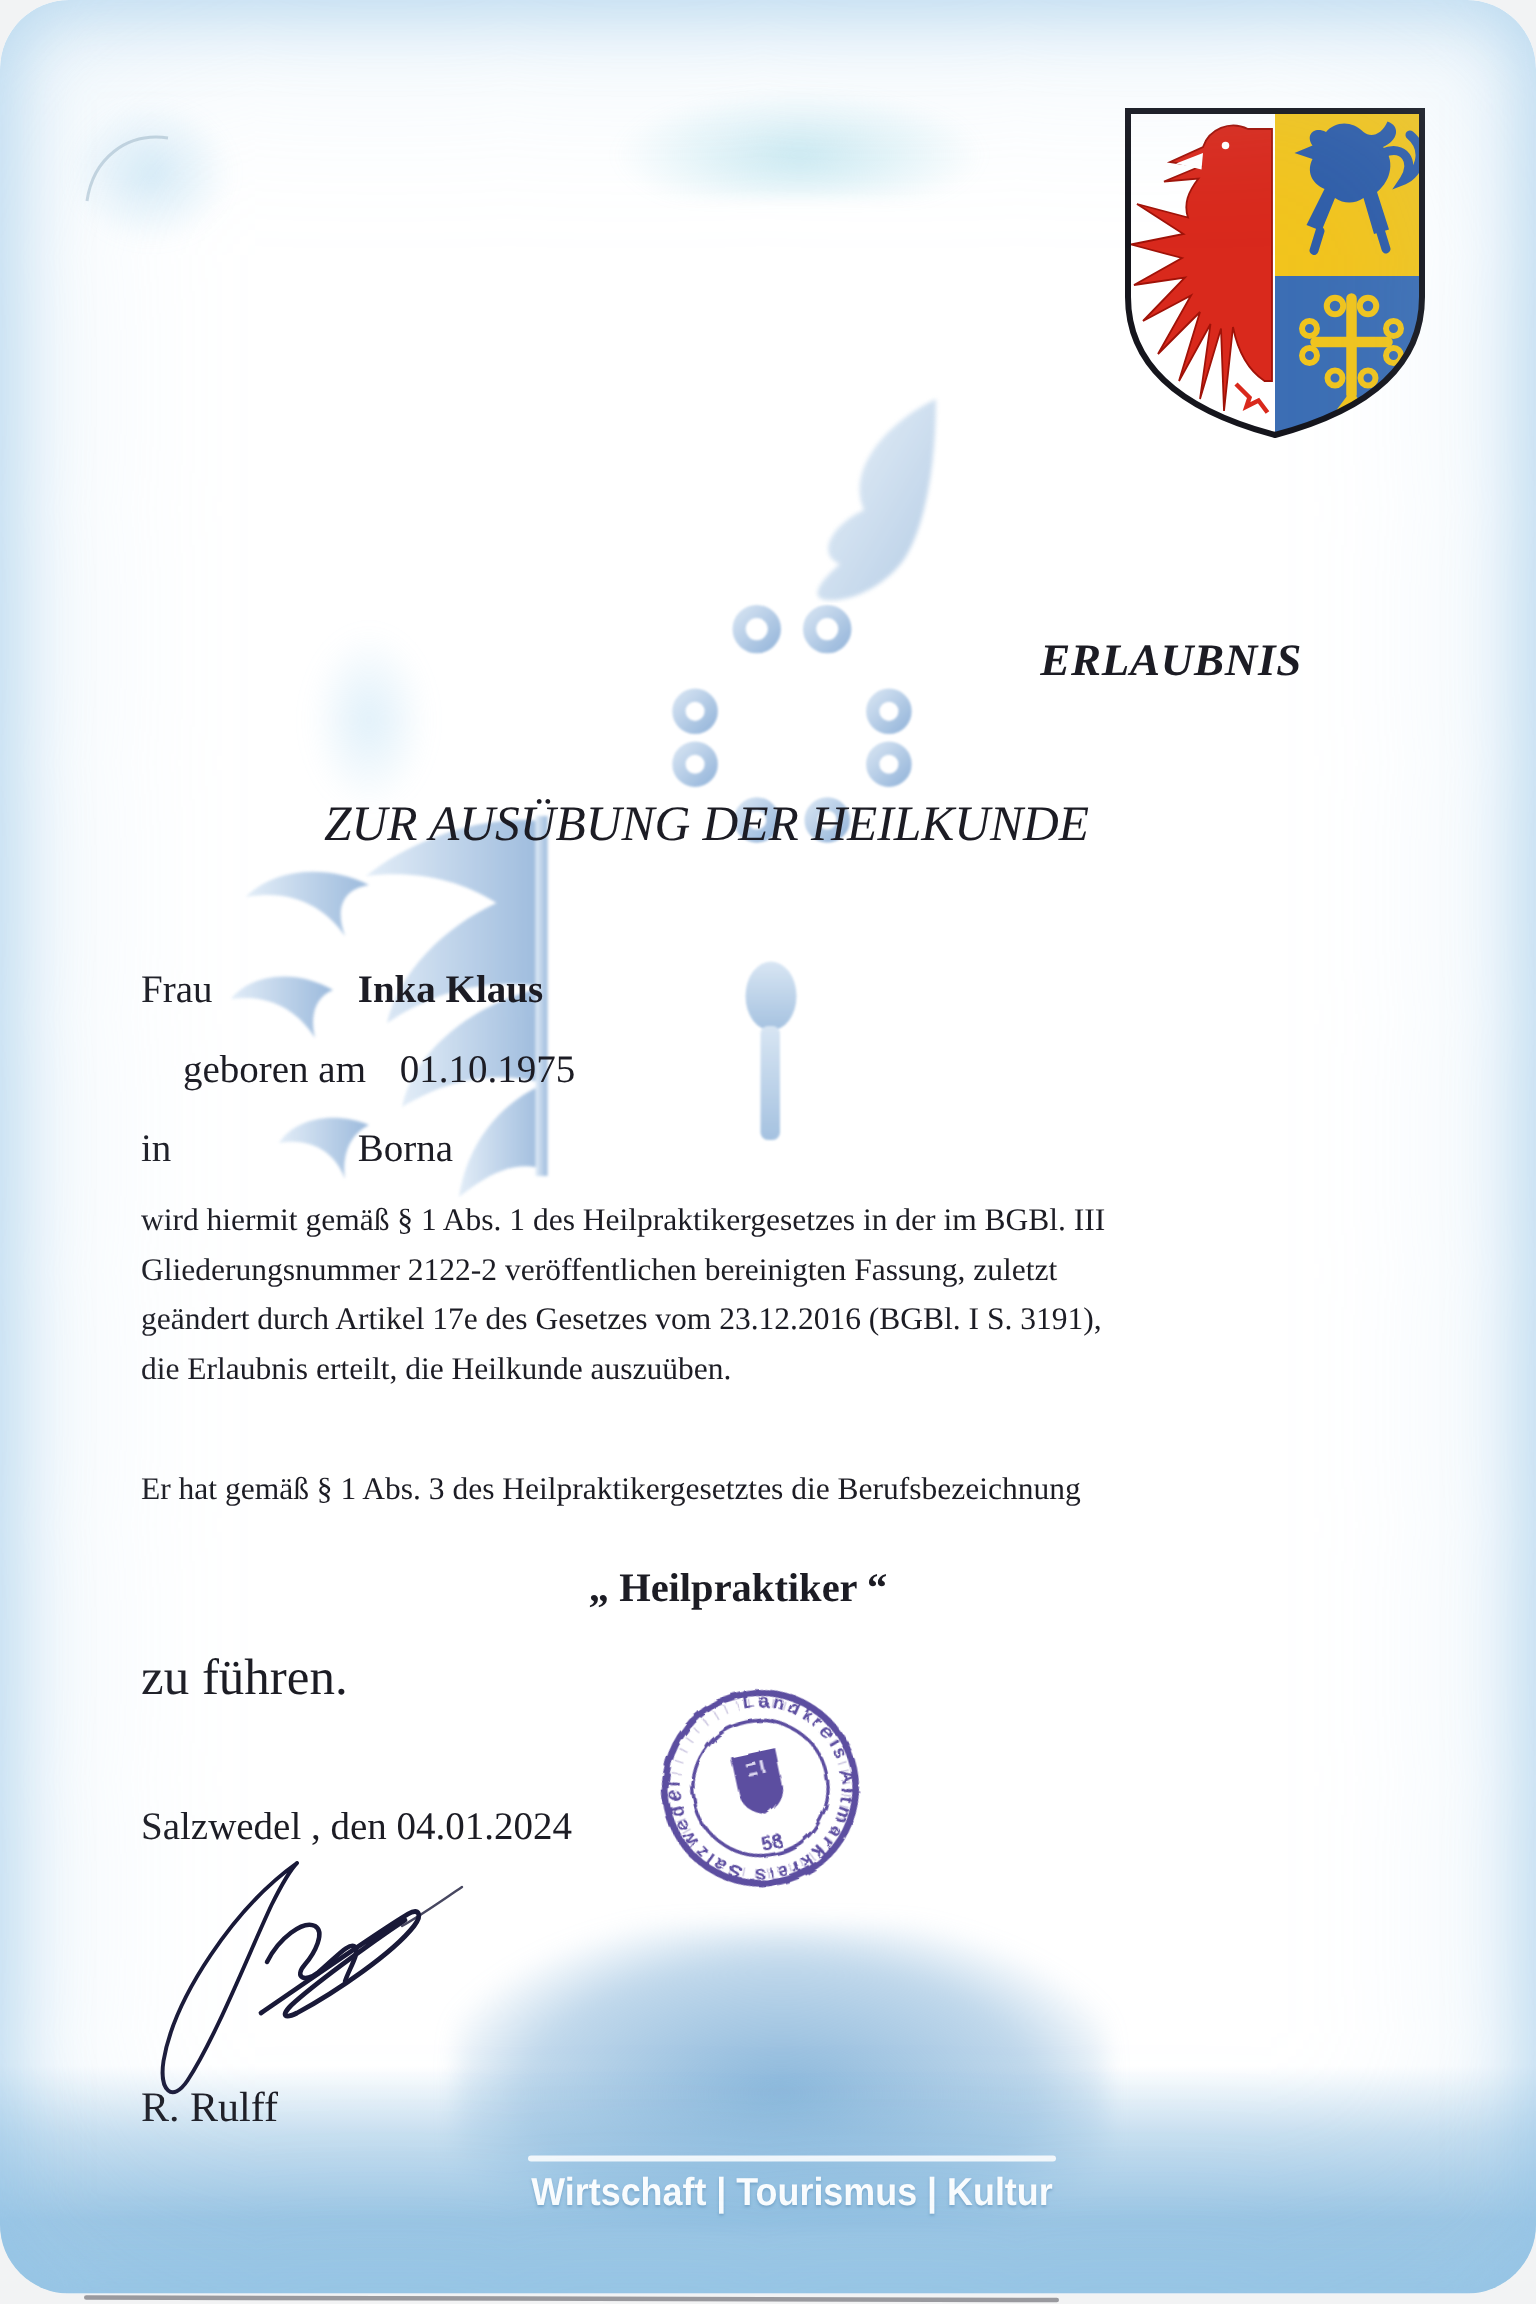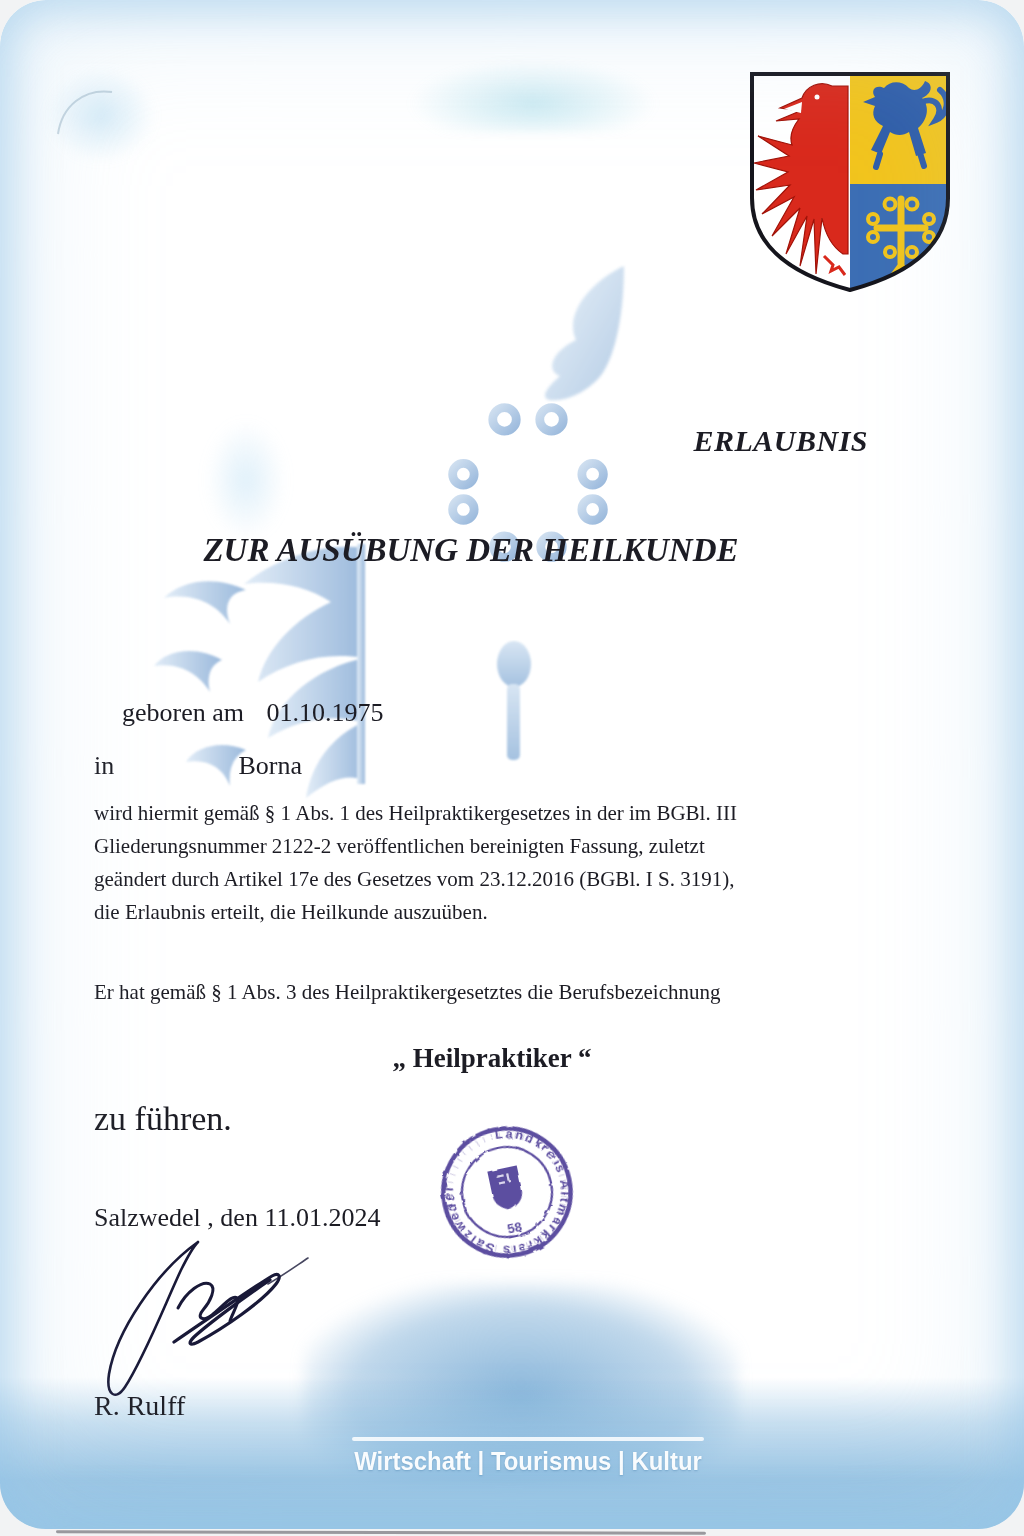--- a/index.html
+++ b/index.html
@@ -22,21 +22,21 @@
   .smudge-c { left:206px; top:420px; width:80px; height:120px; filter:blur(7px);
               background:radial-gradient(ellipse, rgba(150,205,238,.30), rgba(150,205,238,0) 70%); }
 
   .wm { position:absolute; z-index:1; pointer-events:none; }
 
   .arms { position:absolute; left:744px; top:66px; width:212px; height:232px; z-index:3; }
 
   .title { position:absolute; left:0; top:424px; width:868px; text-align:right; z-index:5;
            font-size:30px; font-weight:bold; font-style:italic; letter-spacing:.5px; }
   .subtitle { position:absolute; left:0; top:532px; width:942px; text-align:center; z-index:5;
-           font-size:33px; font-weight:bold; font-style:italic; }
+           font-size:33px; font-weight:normal; font-style:italic; }
 
   .frow { position:absolute; left:94px; z-index:5; font-size:26px; }
   .frow .lab { display:inline-block; width:138px; }
   .frow .val { display:inline-block; }
   .frow.r0 { top:645px; } .frow.r0 .val { font-weight:bold; }
   .frow.r1 { top:698px;margin-left:28px; } .frow.r2 { top:751px; }
 
   .para { position:absolute; left:94px; width:860px; z-index:5; font-size:21px; line-height:33px;
           white-space:pre-line; }
   .p1 { top:797px; }
@@ -194,38 +194,42 @@
       </g>
       <path d="M157,194 L145,210 L169,210 Z" fill="#f0c41d"></path>
       <rect x="153.5" y="210" width="7" height="9" fill="#f0c41d"></rect>
     </g>
     <path d="M8,8 H204 V132 Q204,198 106,224 Q8,198 8,132 Z" fill="none" stroke="#15151c" stroke-width="4"></path>
   </svg>
 
   <div class="title">ERLAUBNIS</div>
   <div class="subtitle">ZUR AUSÜBUNG DER HEILKUNDE</div>
 
+  <div class="frow r0">
+    <span class="lab">Frau</span>
+    <span class="val">Inka Klaus</span>
+  </div>
   <div class="frow r1">
     <span class="lab">geboren am</span>
     <span class="val">01.10.1975</span>
   </div>
   <div class="frow r2">
     <span class="lab">in</span>
     <span class="val">Borna</span>
   </div>
 
   <div class="para p1">wird hiermit gemäß § 1 Abs. 1 des Heilpraktikergesetzes in der im BGBl. III
 Gliederungsnummer 2122-2 veröffentlichen bereinigten Fassung, zuletzt
 geändert durch Artikel 17e des Gesetzes vom 23.12.2016 (BGBl. I S. 3191),
 die Erlaubnis erteilt, die Heilkunde auszuüben.</div>
   <div class="para p2">Er hat gemäß § 1 Abs. 3 des Heilpraktikergesetztes die Berufsbezeichnung</div>
 
   <div class="profession">„ Heilpraktiker “</div>
   <div class="closing">zu führen.</div>
-  <div class="placedate">Salzwedel , den 11.01.2024</div>
+  <div class="placedate">Salzwedel , den 04.01.2024</div>
 
   <svg class="stamp" viewBox="0 0 140 140">
     <defs>
       <path id="ringp" d="M70,16 a54,54 0 1 1 -0.02,0" fill="none"></path>
       <filter id="rough">
         <feTurbulence type="fractalNoise" baseFrequency="0.09" numOctaves="3" result="n"></feTurbulence>
         <feDisplacementMap in="SourceGraphic" in2="n" scale="3"></feDisplacementMap>
       </filter>
     </defs>
     <g transform="rotate(-12 70 70)" filter="url(#rough)" opacity=".9">

